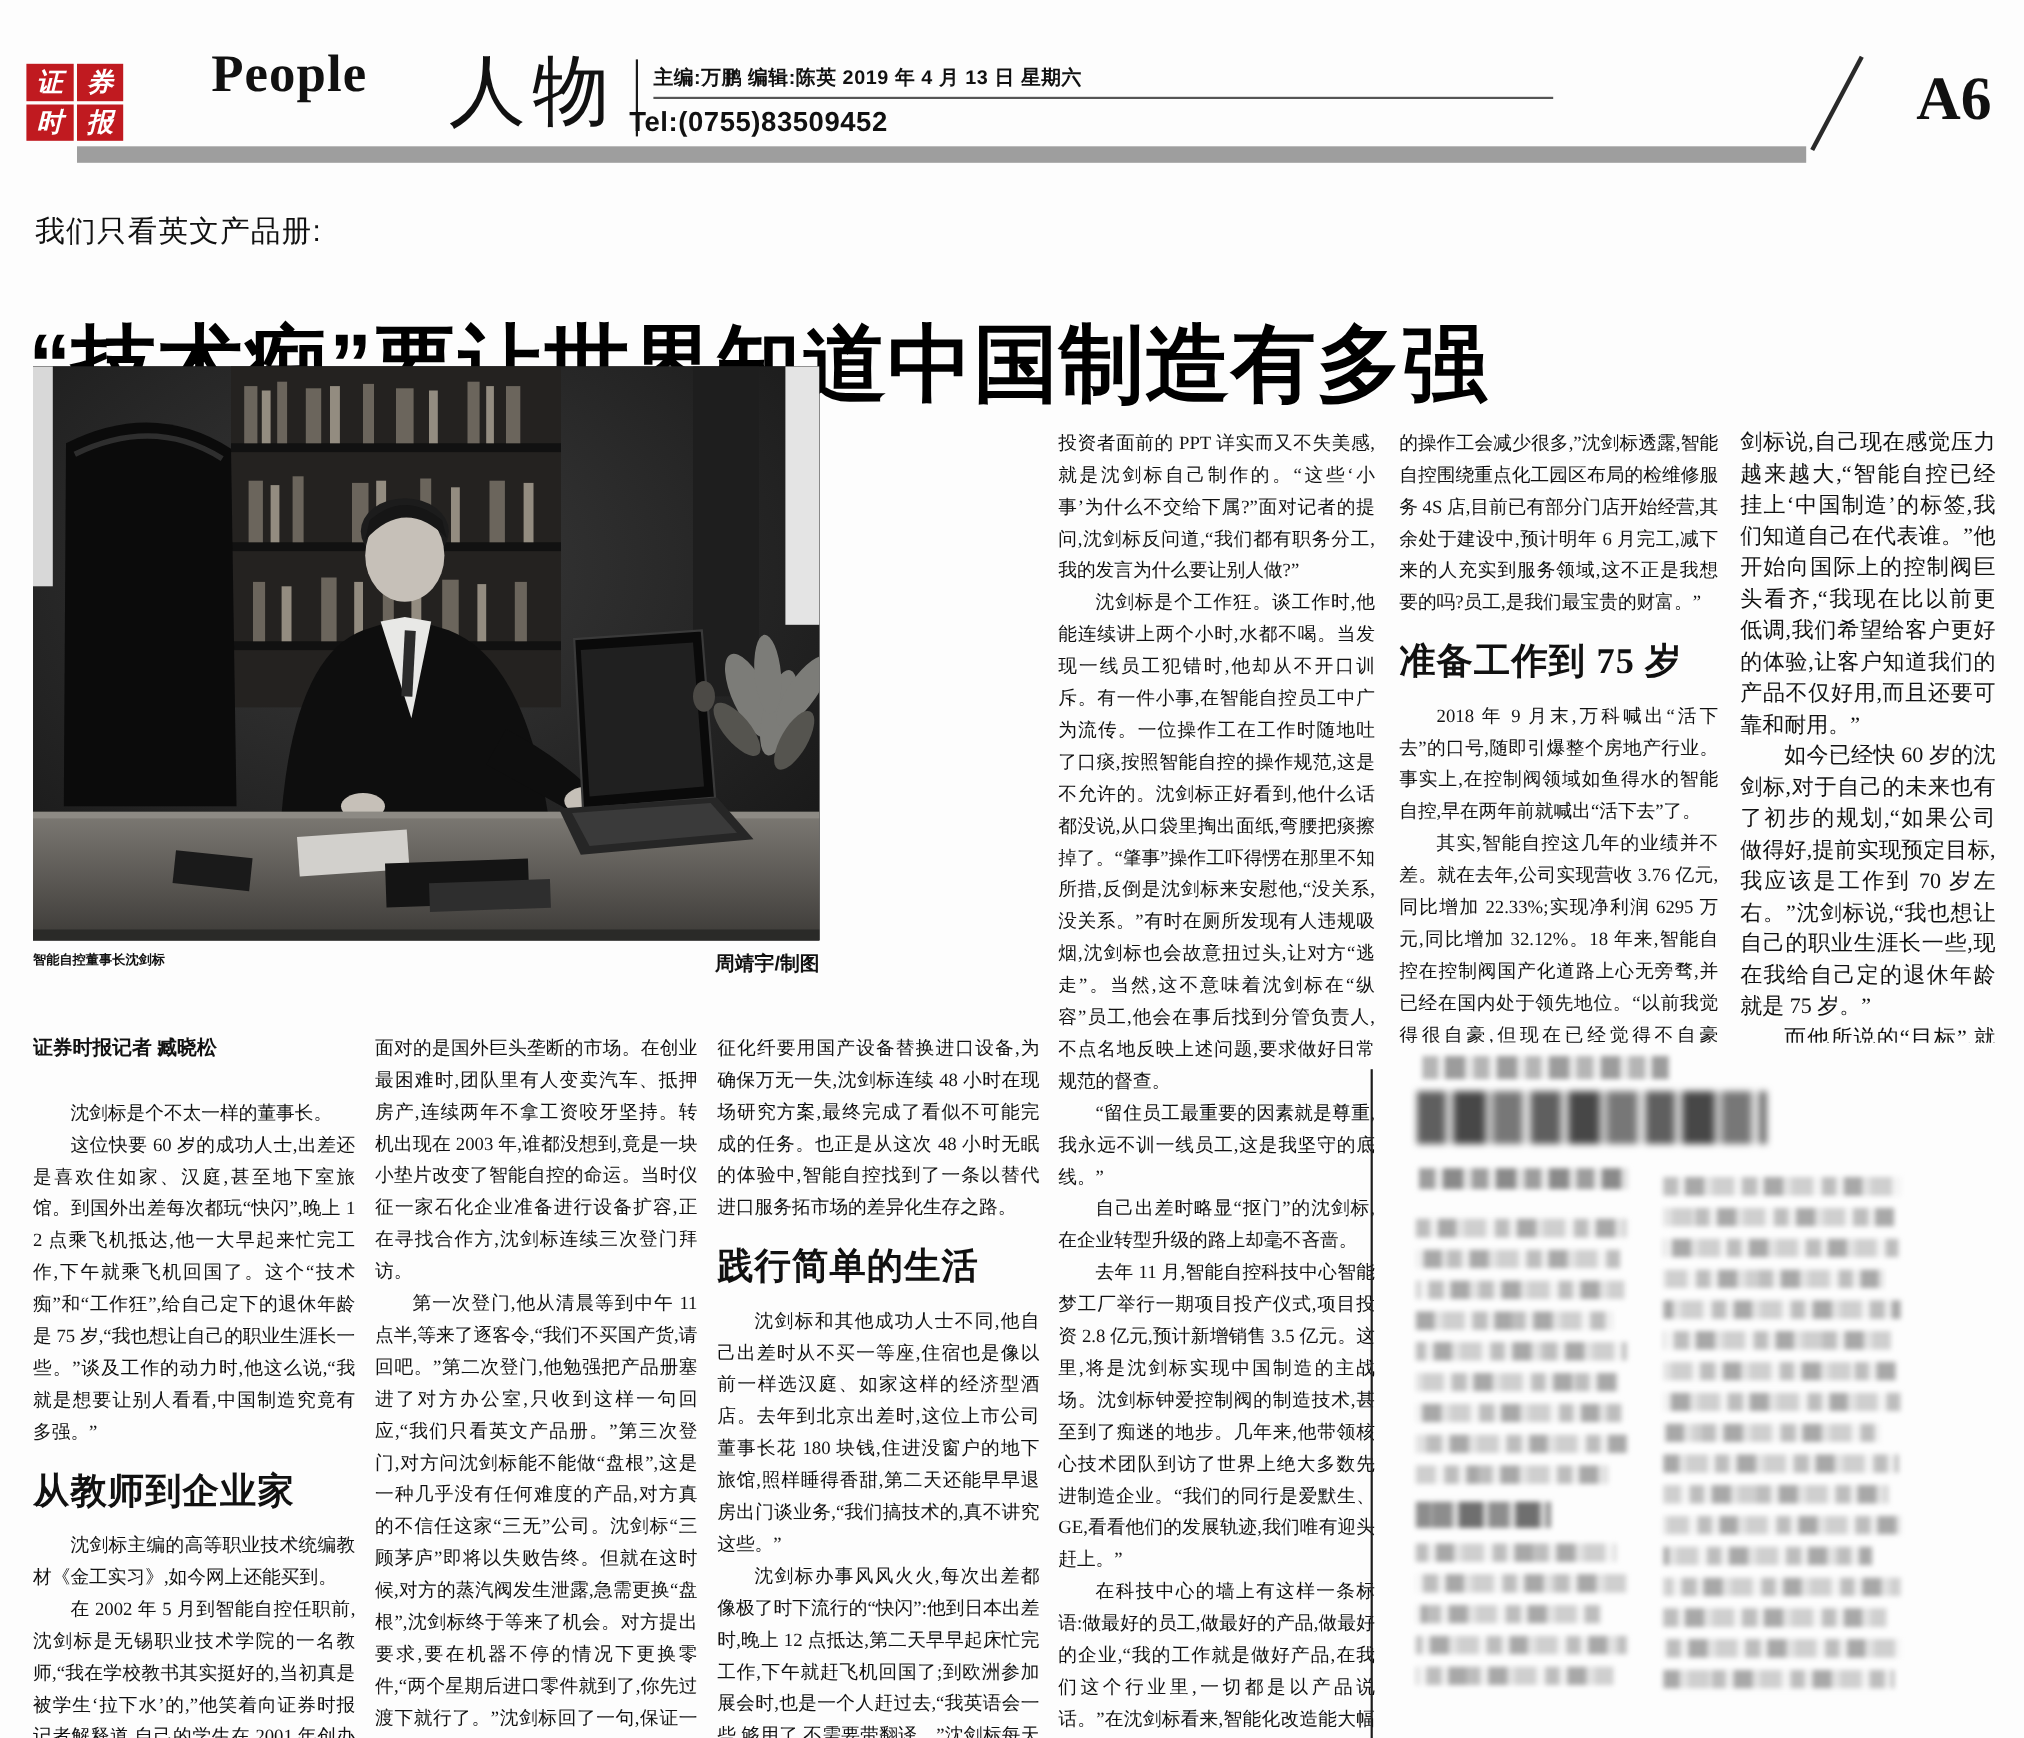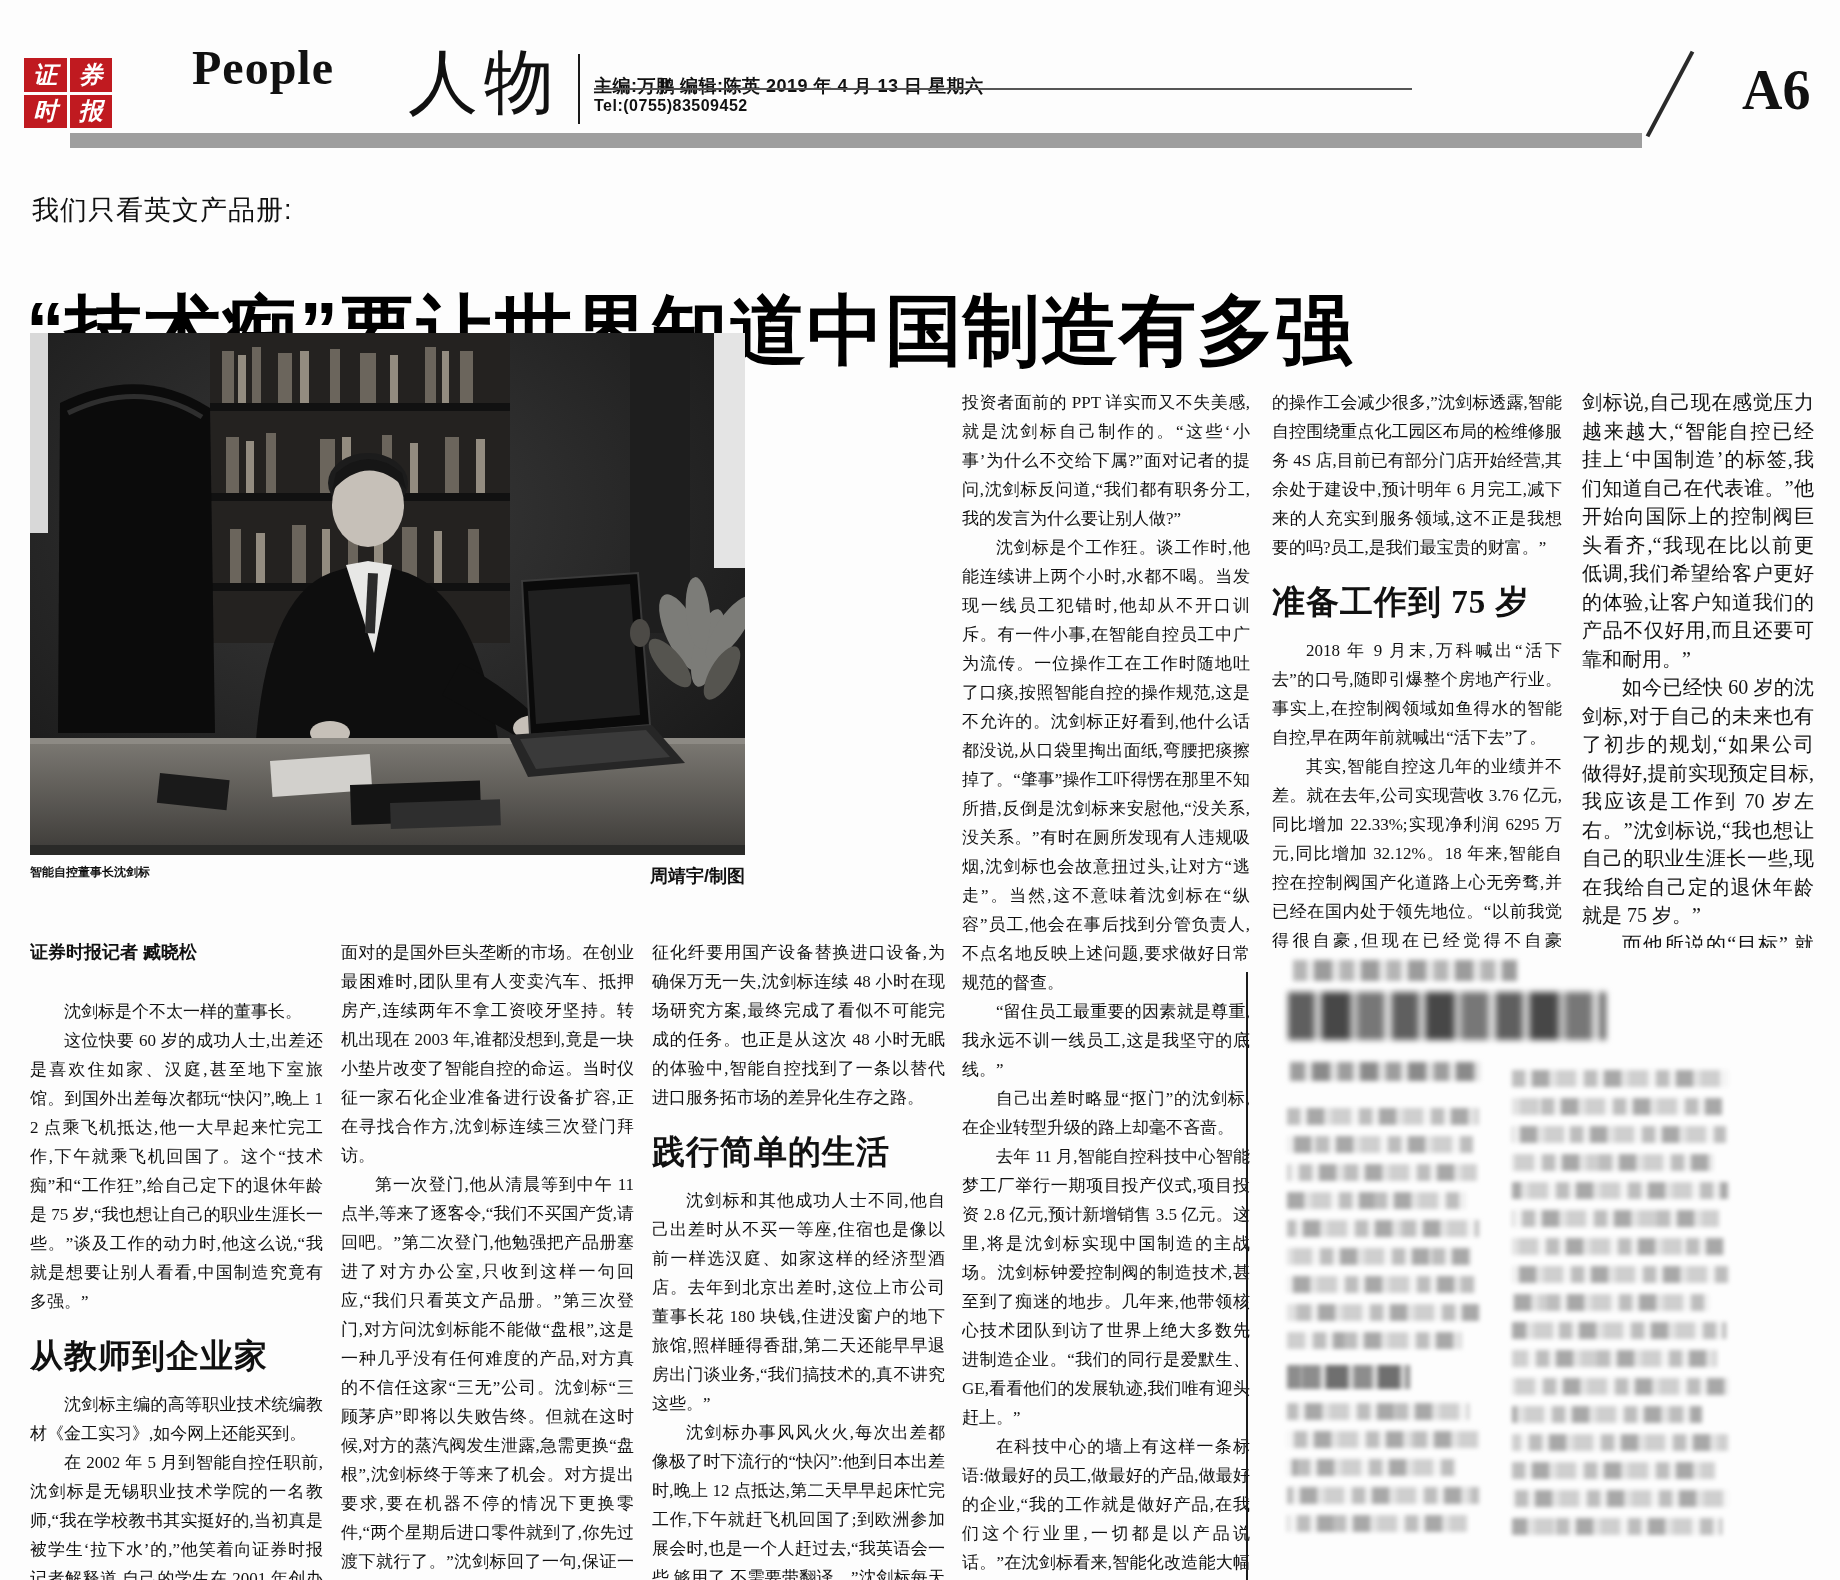--- a/index.html
+++ b/index.html
@@ -21,26 +21,26 @@
     position:absolute; left:192px; top:40px; font-size:48px; font-weight:bold;
     font-family:"Liberation Serif", serif; letter-spacing:1px;
   }
   .section-zh {
     position:absolute; left:408px; top:36px; font-size:70px; font-weight:400;
     font-family:"Liberation Serif", serif; letter-spacing:6px;
   }
   .mast-vrule { position:absolute; left:578px; top:54px; width:2px; height:70px; background:#1a1a1a; }
   .editors {
     position:absolute; left:594px; top:58px; width:840px; font-family:"Liberation Sans", sans-serif;
-    font-size:18px; font-weight:600; letter-spacing:0.5px;margin-top:16px;
+    font-size:18px; font-weight:600; letter-spacing:0.5px;
   }
   .mast-hrule { position:absolute; left:594px; top:88px; width:818px; height:2px; background:#555; }
   .tel {
-    position:absolute; left:594px; top:97px; font-family:"Liberation Sans", sans-serif;
-    font-size:16px; font-weight:bold; letter-spacing:0.5px;
+    position:absolute; left:572px; top:97px; font-family:"Liberation Sans", sans-serif;
+    font-size:25px; font-weight:bold; letter-spacing:0.5px;
   }
   .gray-bar { position:absolute; left:70px; top:133px; width:1572px; height:15px; background:#9e9e9e; }
   .slash { position:absolute; left:1668px; top:46px; width:4px; height:96px; background:#2a2a2a; transform:rotate(28deg); }
   .page-no {
     position:absolute; left:1742px; top:58px; font-size:56px; font-weight:bold;
     font-family:"Liberation Serif", serif;
   }
   
   .kicker {
     position:absolute; left:32px; top:192px; font-family:"Liberation Sans", sans-serif;

